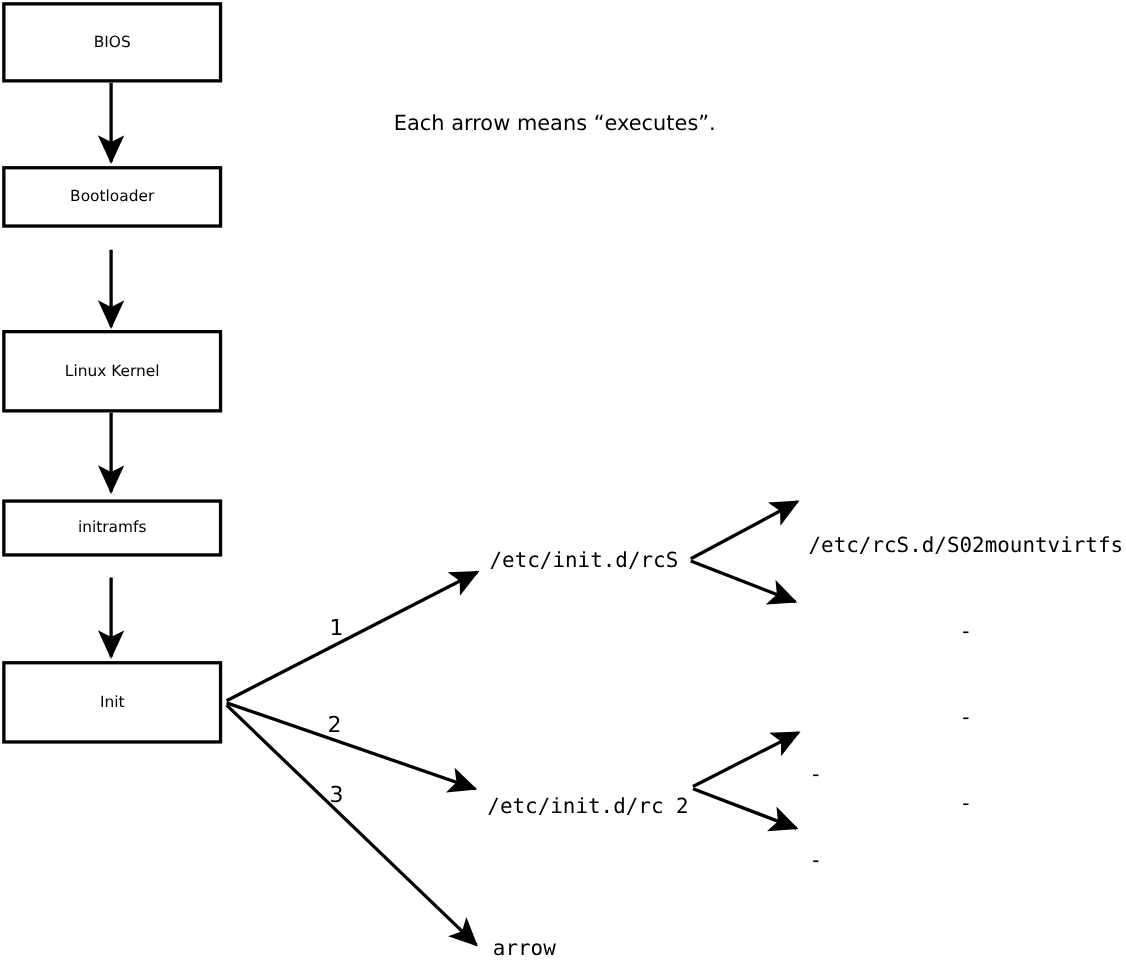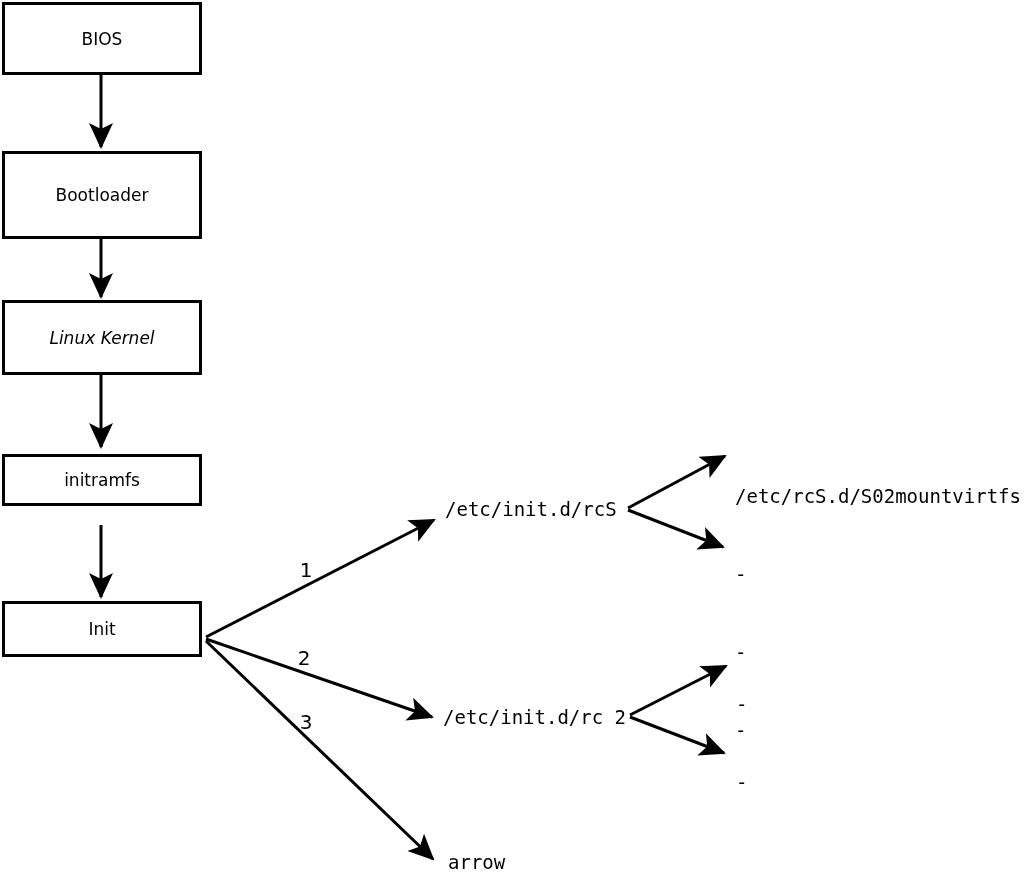--- a/index.html
+++ b/index.html
@@ -29,27 +29,27 @@
   .node {
     position: absolute;
     left: 2px;
     width: 200px;
     box-sizing: border-box;
     border: 3px solid #000000;
     background: #ffffff;
     display: flex;
     align-items: center;
     justify-content: center;
-    font-size: 17px;
+    font-size: 14px;
   }
   .node-bios      { top: 2px;   height: 73px; }
-  .node-bootloader{ top: 151px; height: 88px; }
-  .node-kernel    { top: 300px; height: 75px; font-style: italic; }
+  .node-bootloader{ top: 151px; height: 56px; }
+  .node-kernel    { top: 300px; height: 75px; }
   .node-initramfs { top: 454px; height: 52px; }
-  .node-init      { top: 601px; height: 56px; }
+  .node-init      { top: 601px; height: 75px; }
 
   .note {
     position: absolute;
     left: 358px;
     top: 101px;
     font-size: 19px;
     white-space: pre;
   }
   .numlabel {
     position: absolute;
@@ -61,23 +61,23 @@
   .num-3 { left: 306px; top: 722px; }
 
   .mono {
     position: absolute;
     font-family: "DejaVu Sans Mono", "Liberation Mono", monospace;
     font-size: 19px;
     line-height: 26px;
     white-space: pre;
   }
   .target-rcs   { left: 445px; top: 496px; }
-  .target-rc2   { left: 443px; top: 704px; }
+  .target-rc2   { left: 443px; top: 720px; }
   .target-getty { left: 448px; top: 849px; }
-  .children-rcs { left: 735px; top: 431px; }
+  .children-rcs { left: 735px; top: 431px; text-align: center; }
   .children-rc2 { left: 736px; top: 639px; }
 </style>
 </head>
 <body>
 
 <div class="canvas">
 
   <svg class="edges" width="1024" height="875" viewBox="0 0 1024 875">
     <defs>
       <marker id="arrowhead" markerUnits="userSpaceOnUse" markerWidth="27" markerHeight="25" refX="24" refY="12" orient="auto">
@@ -94,20 +94,21 @@
     <line x1="206" y1="639" x2="432" y2="717" marker-end="url(#arrowhead)"></line>
     <line x1="206" y1="641" x2="433" y2="859" marker-end="url(#arrowhead)"></line>
 
     <line x1="628" y1="508" x2="725" y2="456" marker-end="url(#arrowhead)"></line>
     <line x1="628" y1="510" x2="723" y2="547" marker-end="url(#arrowhead)"></line>
 
     <line x1="630" y1="715" x2="726" y2="666" marker-end="url(#arrowhead)"></line>
     <line x1="630" y1="717" x2="724" y2="753" marker-end="url(#arrowhead)"></line>
   </svg>
 
+  <div class="note">Each arrow means “executes”.</div>
 
   <div class="node node-bios">
     <span>BIOS</span>
   </div>
   <div class="node node-bootloader">
     <span>Bootloader</span>
   </div>
   <div class="node node-kernel">
     <span>Linux Kernel</span>
   </div>

